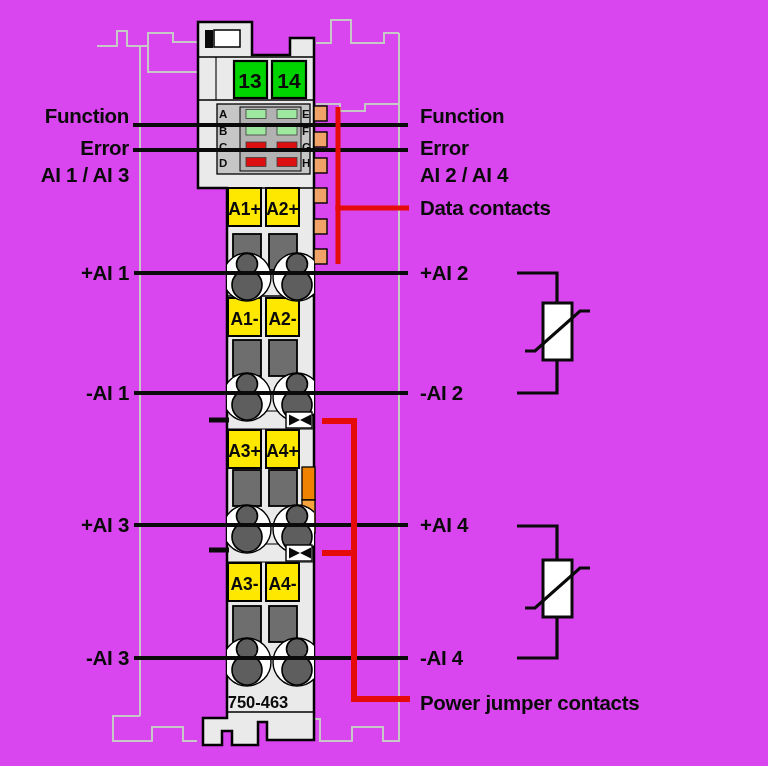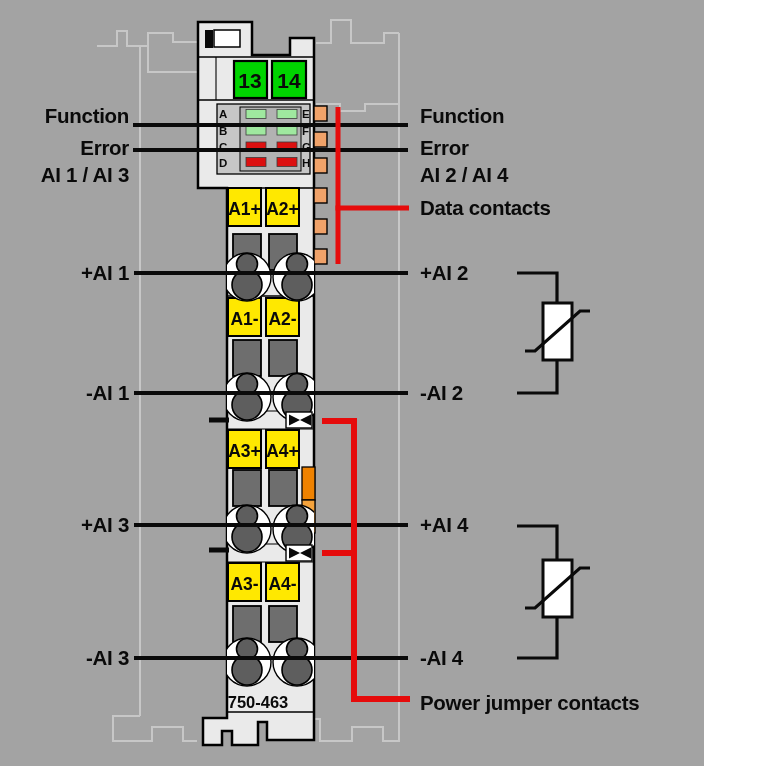--- a/index.html
+++ b/index.html
@@ -1,16 +1,16 @@
 <!DOCTYPE html>
 <html style="--wire-black: #0a0a0a; --marker-red: #e60b0b; --terminal-green: #00d400; --label-yellow: #ffe800; --led-green: #9fe89f; --led-red: #dc1010; --contact-orange: #f0a269; --jumper-orange-top: #ef8200; --jumper-orange-bottom: #f5a33c; --module-body: #eaeaea; --silhouette-gray: #c7c7c7;"><head>
 <meta charset="utf-8">
 <style>
   html,body{margin:0;padding:0;background:#fff;}
-  .stage{position:relative;width:704px;height:766px;background:#a3a3a3;overflow:hidden;}
+  .stage{position:relative;width:768px;height:766px;background:#d946ef;overflow:hidden;}
   svg{display:block;}
 
   .sil{stroke:var(--silhouette-gray);stroke-width:2;fill:none;}
   .body{fill:var(--module-body);stroke:#000;stroke-width:2.5;}
   .sep{stroke:#000;stroke-width:1.4;fill:none;}
   .septhin{stroke:#000;stroke-width:1.1;fill:none;}
   .notch{fill:#fff;stroke:#000;stroke-width:1.5;}
   .latch{fill:#0a0a0a;}
   .c-green{fill:var(--terminal-green);stroke:#000;stroke-width:2.2;}
   .ledpanel{fill:#c6c6c6;stroke:#000;stroke-width:1.3;}

